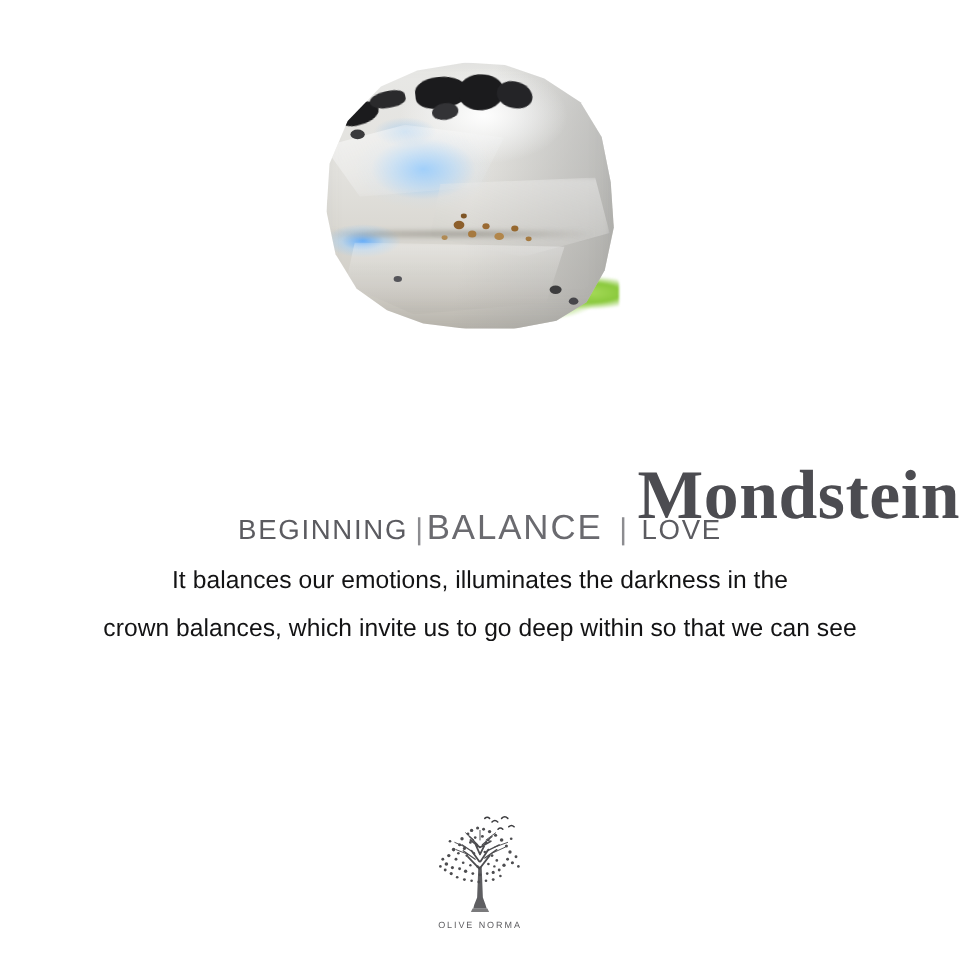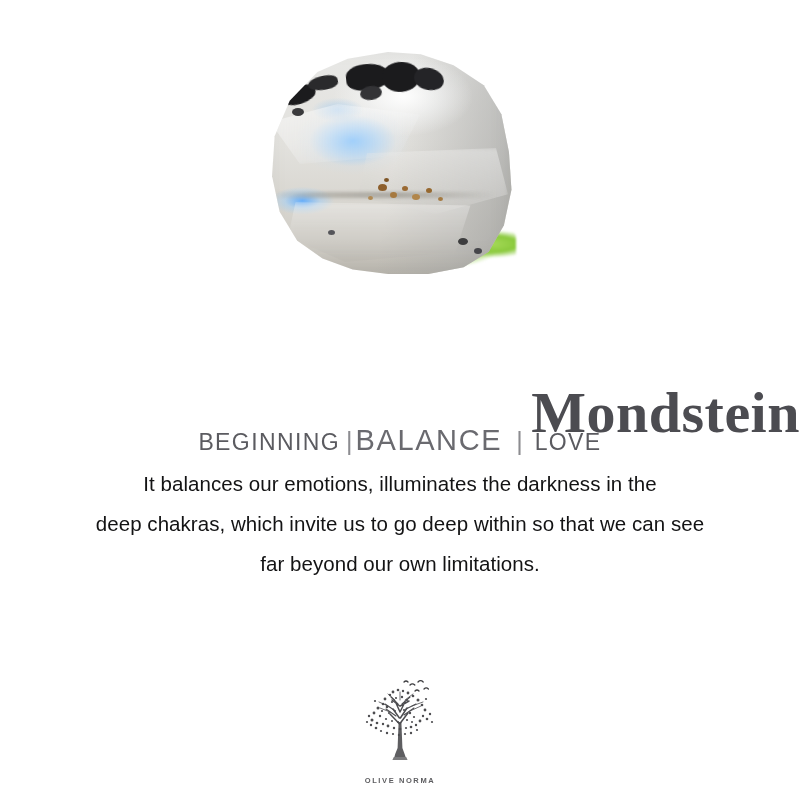--- a/index.html
+++ b/index.html
@@ -215,25 +215,25 @@
     text-align: center;
   }
   .brand-mark {
     display: block;
     margin: 0 auto;
     width: 96px;
     height: 86px;
   }
   .brand-name {
     display: block;
-    margin-top: 12px;
+    margin-top: 2px;
     font-size: 7.5px;
     letter-spacing: 1.6px;
     color: #5d5d60;
-    font-weight: 700;
+    font-weight: 400;
   }
 </style>
 </head>
 <body>
 
 <div class="page">
 
   <div class="product-image-area">
     <div class="stone-wrap">
 
@@ -270,22 +270,21 @@
   </div>
 
   <h1 class="title">Mondstein</h1>
 
   <div class="keywords">
     <span class="kw">BEGINNING</span><span class="sep sep-a">|</span><span class="kw kw-mid">BALANCE</span><span class="sep sep-b">|</span><span class="kw">LOVE</span>
   </div>
 
   <div class="body-copy">
     <span class="line">It balances our emotions, illuminates the darkness in the</span>
-    <span class="line">deep chakras, which invite us to go deep within so that we can see</span>
-    <span class="line">far beyond our own limitations.</span>
+    <span class="line">crown balances, which invite us to go deep within so that we can see</span>
   </div>
 
   <div class="brand">
     <svg class="brand-mark" viewBox="0 0 96 86">
       <g fill="#4d4d50">
 
         <path d="M46.6 44 L45.6 70 L43.2 76 L42.4 79 L53.6 79 L52.6 76 L50.4 70 L49.4 44 Z" opacity="0.9"></path>
         <path d="M41.8 79 L54.2 79 L55.6 82 L40.4 82 Z" opacity="0.75"></path>
 
         <path d="M47.6 46 L38 36 M47.6 46 L56 35 M47.4 40 L41 31 M48.4 40 L55 30 M48 34 L44 25 M48 34 L53 24 M47.8 28 L40 22 M48.2 28 L57 23" stroke="#4d4d50" stroke-width="1.5" fill="none" stroke-linecap="round"></path>

